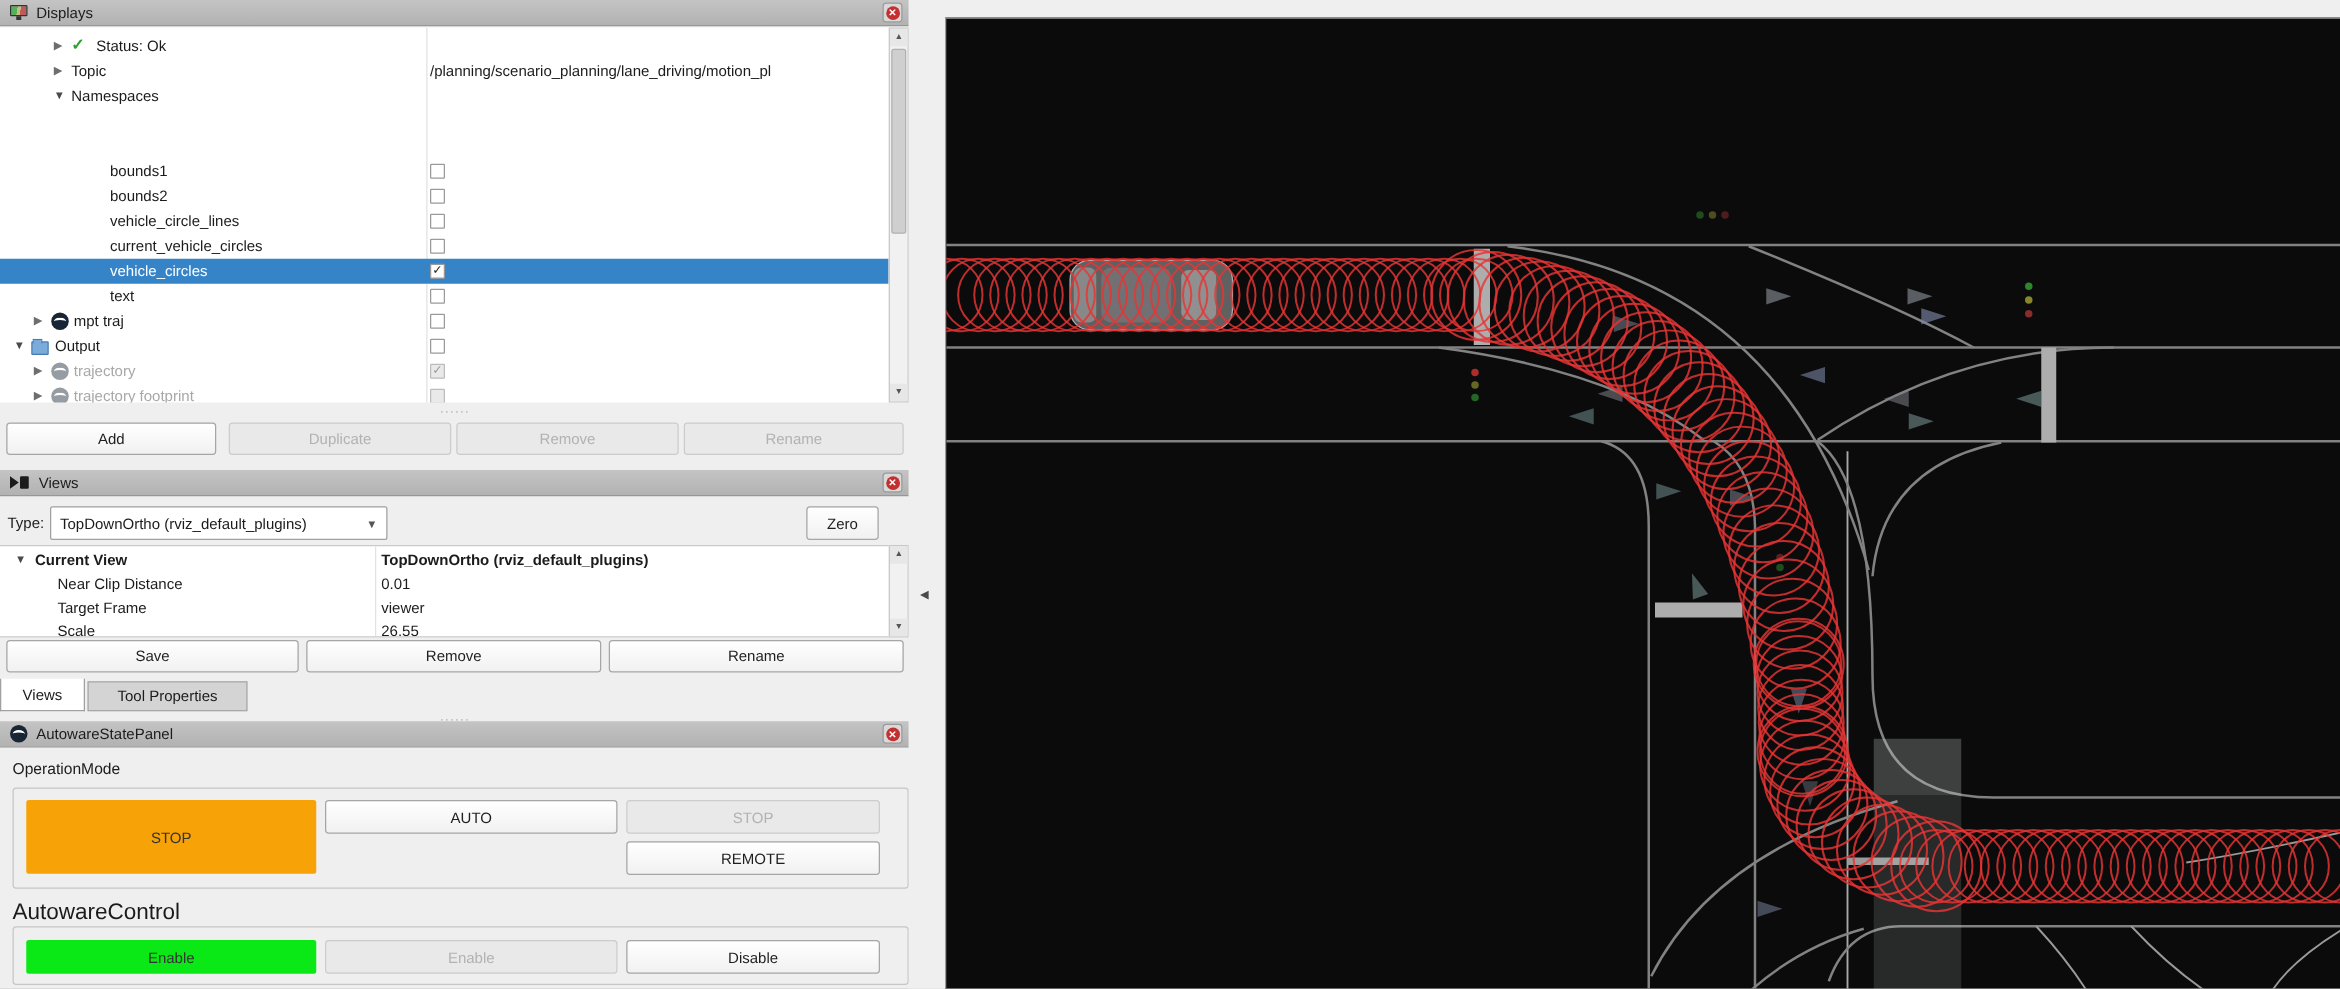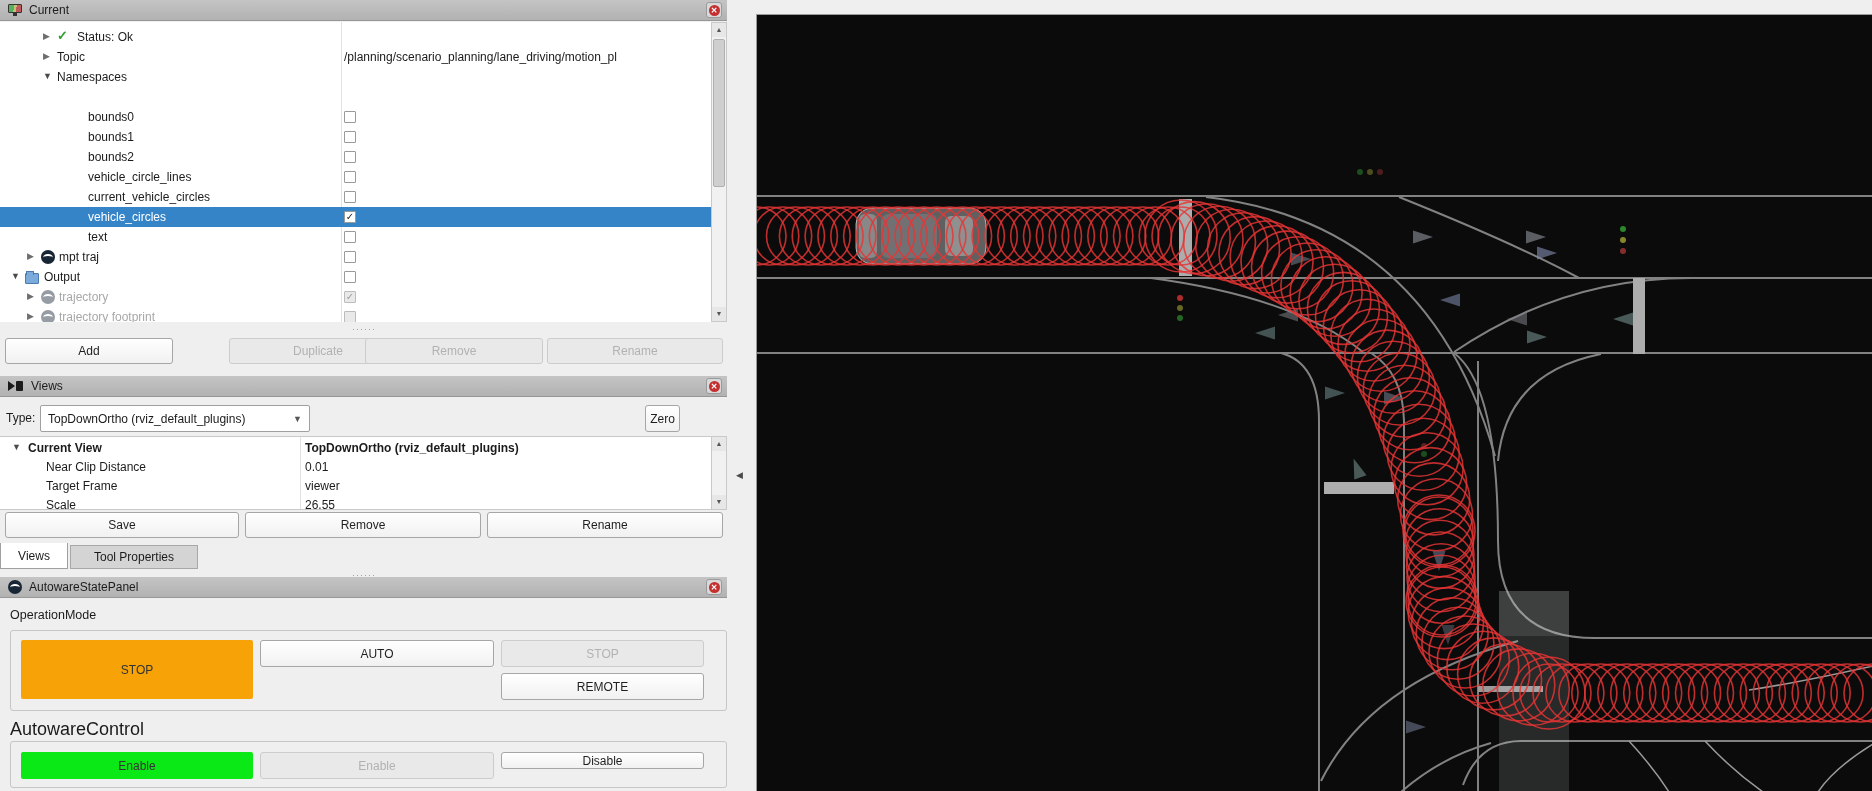--- a/index.html
+++ b/index.html
@@ -62,45 +62,41 @@
 </head>
 <body>
 
 <div id="root">
 
   <div class="titlebar" style="top:0;">
     <span class="icon-monitor">
         <span class="scr"></span>
         <span class="std"></span>
       </span>
-    <span class="t">Current</span>
+    <span class="t">Displays</span>
     <span class="closebtn">
         <span class="dot">✕</span>
       </span>
   </div>
   <div class="white-area" style="left:0; top:22px; width:711px; height:300px;" id="displays-tree">
     <div class="colsep" style="left:341px; top:0; height:300px;"></div>
   <div class="tree-row" style="top: 5px;">
         <span class="tw-arrow" style="left: 43px;">▶</span>
         <span class="check-green" style="position: absolute; left: 57px; top: 1px;">✓</span>
         <span class="tw-label" style="left: 77px;">Status: Ok</span>
       </div>
       <div class="tree-row" style="top: 25px;">
         <span class="tw-arrow" style="left: 43px;">▶</span>
         <span class="tw-label" style="left: 57px;">Topic</span>
         <span class="tw-value">/planning/scenario_planning/lane_driving/motion_pl</span>
       </div>
       <div class="tree-row" style="top: 45px;">
         <span class="tw-arrow" style="left: 43px; color: rgb(74, 74, 74);">▼</span>
         <span class="tw-label" style="left: 57px;">Namespaces</span>
       </div>
-      <div class="tree-row" style="top: 85px;">
-        <span class="tw-label" style="left: 88px;">bounds0</span>
-        <span class="cb"></span>
-      </div>
       <div class="tree-row" style="top: 105px;">
         <span class="tw-label" style="left: 88px;">bounds1</span>
         <span class="cb"></span>
       </div>
       <div class="tree-row" style="top: 125px; padding-left: 26px;">
         <span class="tw-label" style="left: 88px;">bounds2</span>
         <span class="cb"></span>
       </div>
       <div class="tree-row" style="top: 145px;">
         <span class="tw-label" style="left: 88px;">vehicle_circle_lines</span>
@@ -144,41 +140,41 @@
       </div>
     </div>
   <div class="scrollbar" style="left:711px; top:22px; height:300px;">
     <div class="sb-btn" style="top:0;">▲</div>
     <div class="sb-thumb" style="top:16px; height:148px;"></div>
     <div class="sb-btn" style="bottom:0;">▼</div>
   </div>
   <div class="dots" style="left:352px; top:324px;">······</div>
   <div id="displays-buttons">
       <div class="btn" style="left: 5px; top: 338px; width: 168px; text-align: right;">Add</div>
-      <div class="btn disabled" style="left: 183px; top: 338px; width: 178px; margin-left: 46px;">Duplicate</div>
+      <div class="btn disabled" style="left: 183px; top: 338px; width: 178px;">Duplicate</div>
       <div class="btn disabled" style="left: 365px; top: 338px; width: 178px;">Remove</div>
       <div class="btn disabled" style="left: 547px; top: 338px; width: 176px;">Rename</div>
     </div>
 
   <div class="titlebar" style="top:376px;">
     <span class="icon-views">
         <span class="a"></span>
         <span class="b"></span>
       </span>
     <span class="t">Views</span>
     <span class="closebtn">
         <span class="dot">✕</span>
       </span>
   </div>
   <div class="abs" style="left:6px; top:411px;">Type:</div>
   <div class="dd" style="left:40px; top:405px; width:270px; height:27px;">
     <span>TopDownOrtho (rviz_default_plugins)</span>
     <span class="arr">▼</span>
   </div>
-  <div class="btn" style="left:645px; top:405px; width:35px; height:27px;">Zero</div>
+  <div class="btn" style="left:645px; top:405px; width:58px; height:27px;">Zero</div>
   <div class="white-area" style="left:0; top:436px; width:711px; height:74px; border-top:1px solid #c9c9c9; border-bottom:1px solid #c9c9c9;" id="views-table">
     <div class="colsep" style="left:300px; top:0; height:74px;"></div>
   <div class="tree-row" style="top: 1px; height: 19px; width: 711px;">
         <span class="tw-arrow" style="left: 12px; color: rgb(74, 74, 74);">▼</span>
         <span class="tw-label" style="left: 28px; font-weight: bold;">Current View</span>
         <span class="tw-value" style="left: 305px; font-weight: bold;">TopDownOrtho (rviz_default_plugins)</span>
       </div>
       <div class="tree-row" style="top: 20px; height: 19px; width: 711px;">
         <span class="tw-label" style="left: 46px;">Near Clip Distance</span>
         <span class="tw-value" style="left: 305px;">0.01</span>
@@ -217,21 +213,21 @@
   <div class="abs" style="left:10px; top:608px; font-size:12.5px;">OperationMode</div>
   <div class="groupbox" style="left:10px; top:630px; width:717px; height:81px;"></div>
   <div class="bigbtn" id="om-active" style="left: 21px; top: 640px; width: 232px; height: 59px; background: rgb(247, 163, 8);">STOP</div>
   <div class="btn" style="left:260px; top:640px; width:234px; height:27px;">AUTO</div>
   <div class="btn disabled" style="left:501px; top:640px; width:203px; height:27px;">STOP</div>
   <div class="btn" style="left:501px; top:673px; width:203px; height:27px;">REMOTE</div>
   <div class="abs" style="left:10px; top:719px; font-size:18px;">AutowareControl</div>
   <div class="groupbox" style="left:10px; top:741px; width:717px; height:47px;"></div>
   <div class="bigbtn" id="ac-active" style="left: 21px; top: 752px; width: 232px; height: 27px; background: rgb(10, 232, 21);">Enable</div>
   <div class="btn disabled" style="left:260px; top:752px; width:234px; height:27px;">Enable</div>
-  <div class="btn" style="left:501px; top:752px; width:203px; height:17px;">Disable</div>
+  <div class="btn" style="left:501px; top:752px; width:203px; height:27px;">Disable</div>
 
   <div id="splitter-strip">
     <span id="splitter-handle">◀</span>
   </div>
   <div id="viewport">
     <svg id="map-svg" width="1116" height="777" viewBox="756 14 1116 777">
         <path d="M 756 195 H 1872" stroke="#828282" stroke-width="2" fill="none"></path>
         <path d="M 756 277 H 1872" stroke="#828282" stroke-width="2" fill="none"></path>
         <path d="M 756 352 H 1872" stroke="#828282" stroke-width="2" fill="none"></path>
         <path d="M 1280 352 Q 1318 362 1318 420 L 1318 791" stroke="#828282" stroke-width="2" fill="none"></path>

